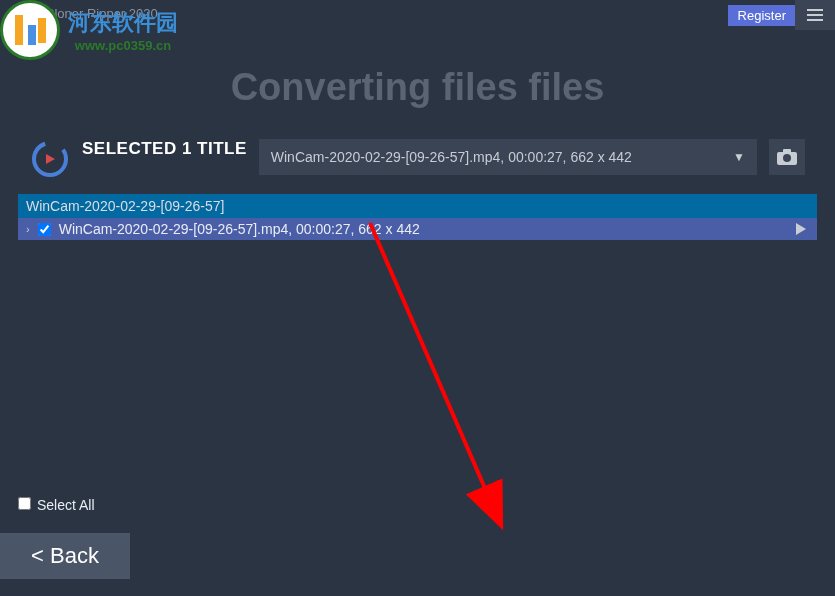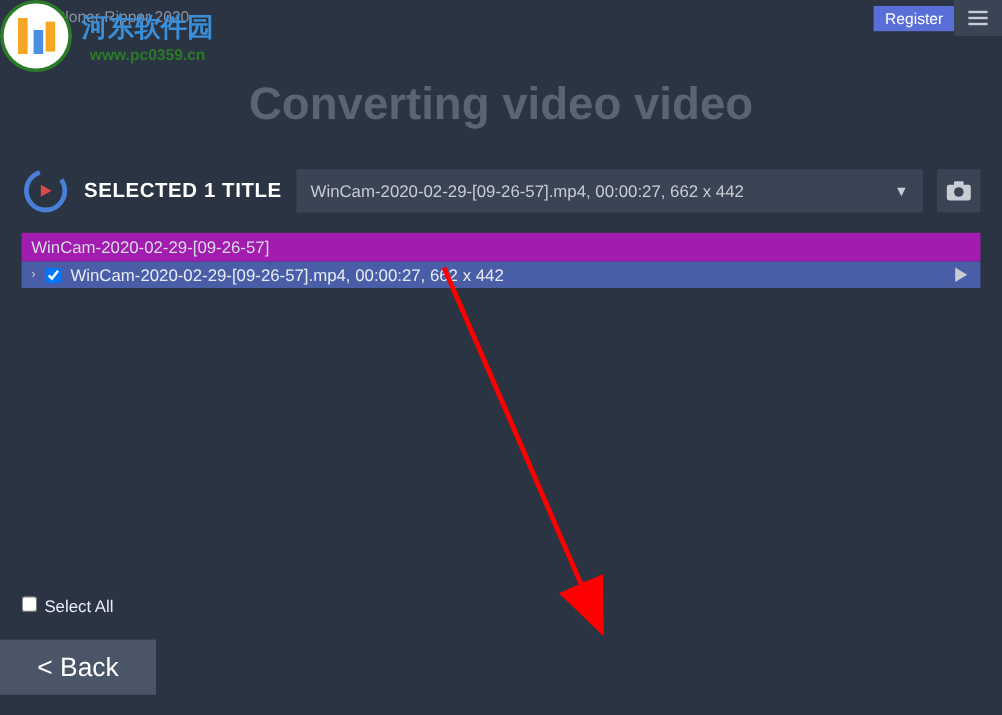--- a/index.html
+++ b/index.html
@@ -102,22 +102,21 @@
     }
     .page-heading {
       text-align: center;
       font-size: 38px;
       font-weight: bold;
       color: #5a6472;
       margin-top: 38px;
     }
     .selection-row {
       display: flex;
-      align-items: center;
-      padding: 0 18px;
+      padding: 0 30px;
       margin-top: 30px;
       gap: 12px;
     }
     .refresh-icon {
       width: 40px;
       height: 40px;
       display: flex;
       align-items: center;
       justify-content: center;
     }
@@ -153,21 +152,21 @@
       border: none;
       display: flex;
       align-items: center;
       justify-content: center;
       cursor: pointer;
     }
     .file-list-area {
       margin: 15px 18px 0 18px;
     }
     .file-group-header {
-      background: #a21caf;
+      background: #0369a1;
       padding: 4px 8px;
       font-size: 14px;
       color: #d8dce4;
     }
     .file-item {
       background: #4a5ea8;
       display: flex;
       align-items: center;
       padding: 3px 8px;
       gap: 8px;
@@ -251,21 +250,21 @@
       <div class="watermark-bar2"></div>
       <div class="watermark-bar3"></div>
     </div>
   </div>
   <div class="watermark-text">
     <div class="watermark-cn">河东软件园</div>
     <div class="watermark-url">www.pc0359.cn</div>
   </div>
 </div>
 
-<h1 class="page-heading">Converting video video</h1>
+<h1 class="page-heading">Converting files files</h1>
 
 <div class="selection-row">
   <div class="refresh-icon">
     <svg width="38" height="38" viewBox="0 0 38 38">
       <circle cx="19" cy="19" r="16" fill="none" stroke="#4a7fd8" stroke-width="4" stroke-dasharray="70 20"></circle>
       <polygon points="15,14 15,24 24,19" fill="#d84a4a"></polygon>
     </svg>
   </div>
   <span class="selected-label">SELECTED 1 TITLE</span>
   <div class="file-dropdown">

